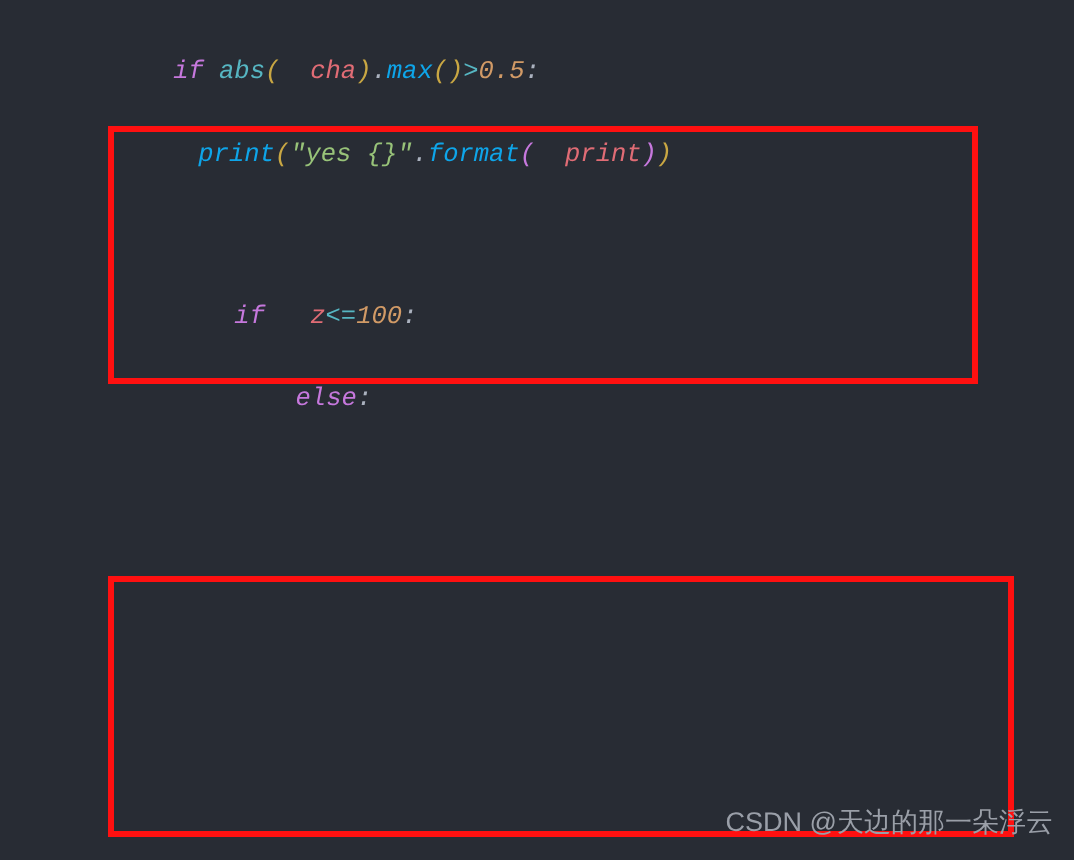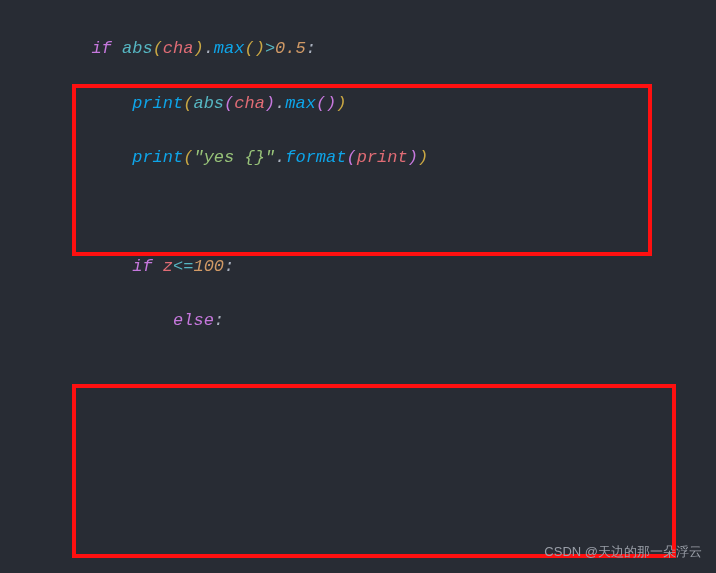--- a/index.html
+++ b/index.html
@@ -13,55 +13,54 @@
     height: 573px;
     overflow: hidden;
     position: relative;
   }
   .code-container {
     padding: 8px 0;
     white-space: pre;
     font-style: italic;
   }
   .line { padding: 0 20px; }
-  .kw { color: #c678dd; }
+  .kw { color: #c678dd; margin-left: 24px; }
   .fn { color: #0ea5e9; }
   .builtin { color: #56b6c2; }
   .paren { color: #c9a743; }
   .paren2 { color: #c678dd; }
   .op { color: #56b6c2; }
   .num { color: #d19a66; }
   .dot { color: #abb2bf; }
   .str { color: #98c379; }
-  .var { color: #e06c75; }
+  .var { color: #e06c75; margin-left: 20px; }
   .plain { color: #abb2bf; }
   .red-box {
     position: absolute;
     border: 4px solid #ff1010;
     box-sizing: border-box;
     pointer-events: none;
   }
   .box1 { left: 72px; top: 84px; width: 580px; height: 172px; }
   .box2 { left: 72px; top: 384px; width: 604px; height: 174px; }
   .watermark {
     position: absolute;
     right: 14px;
     bottom: 10px;
     color: #9a9fa8;
     font-style: normal;
-    font-size: 13px;
+    font-size: 18px;
     font-family: sans-serif;
   }
 </style>
 </head>
 <body>
 
 <div class="code-container">
 <div class="line">       <span class="kw">if</span> <span class="builtin">abs</span><span class="paren">(</span><span class="var">cha</span><span class="paren">)</span><span class="dot">.</span><span class="fn">max</span><span class="paren">()</span><span class="op">&gt;</span><span class="num">0.5</span><span class="plain">:</span></div>
-<div class="line">           <span class="fn">print</span><span class="paren">(</span><span class="builtin">abs</span><span class="paren2">(</span><span class="var">cha</span><span class="paren2">)</span><span class="dot">.</span><span class="fn">max</span><span class="paren2">()</span><span class="paren">)</span></div>
 <div class="line">           <span class="fn">print</span><span class="paren">(</span><span class="str">"yes {}"</span><span class="dot">.</span><span class="fn">format</span><span class="paren2">(</span><span class="var">print</span><span class="paren2">)</span><span class="paren">)</span></div>
 <div class="line"> </div>
 <div class="line">           <span class="kw">if</span> <span class="var">z</span><span class="op">&lt;=</span><span class="num">100</span><span class="plain">:</span></div>
 <div class="line">               <span class="kw">else</span><span class="plain">:</span></div>
 <div class="line"> </div>
 
 
 
 
 

